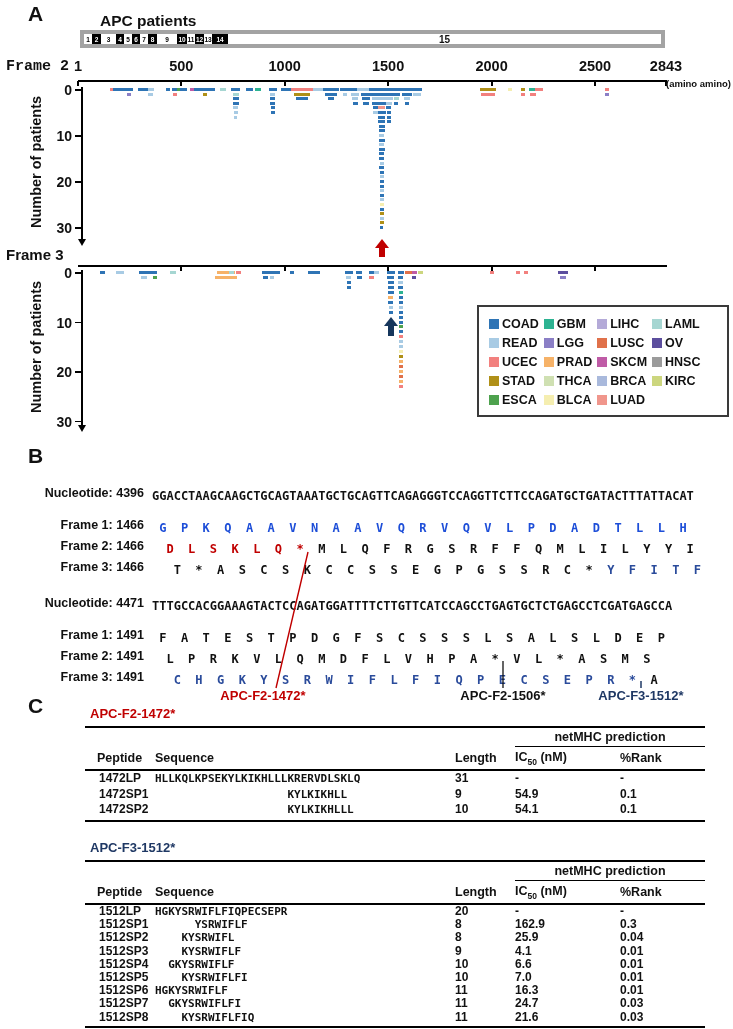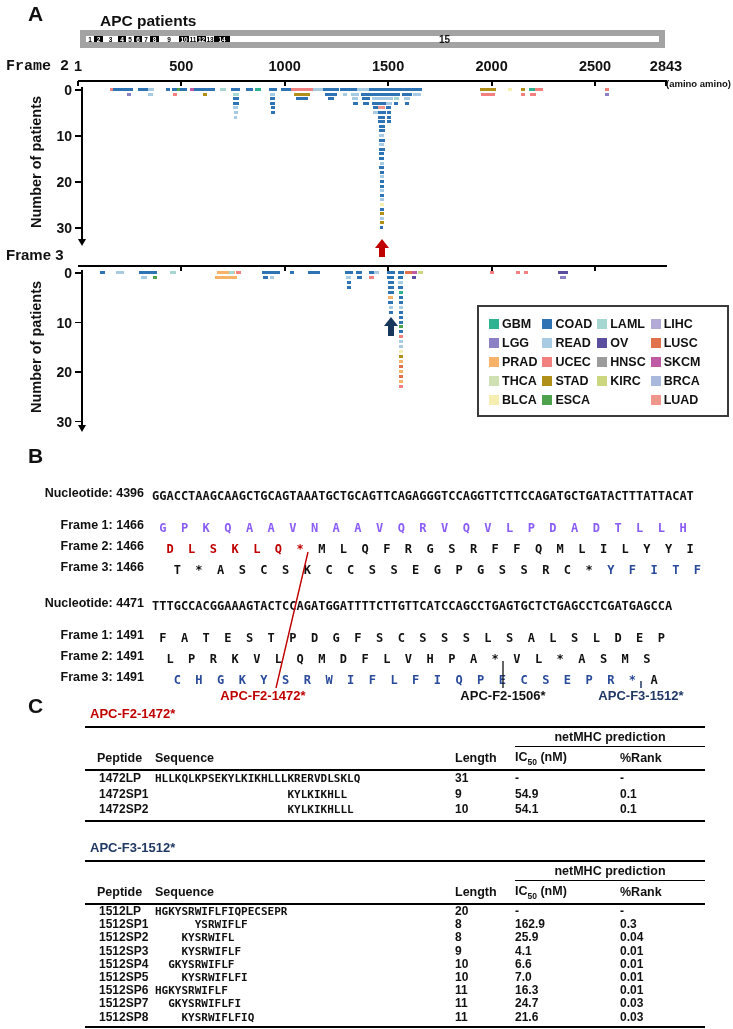--- a/index.html
+++ b/index.html
@@ -2,21 +2,21 @@
 <html><head>
 <meta charset="utf-8">
 <style>
   html,body{margin:0;padding:0;background:#fff;}
   #fig{position:relative;width:733px;height:1029px;background:#fff;overflow:hidden;
        font-family:"Liberation Sans",sans-serif;color:#111;}
   .abs{position:absolute;}
   .b{font-weight:bold;}
   .panel-label{position:absolute;font-size:21px;font-weight:bold;}
   
-  .protein-bar{position:absolute;display:flex;border:6px solid #a3a3a3;box-sizing:border-box;background:#0c4a6e;}
+  .protein-bar{position:absolute;display:flex;border:4px solid #a3a3a3;box-sizing:border-box;background:#0c4a6e;}
   .exon{height:100%;display:flex;align-items:center;justify-content:center;
         font-size:6.5px;font-weight:bold;flex:none;overflow:hidden;}
   .exon.dark{background:#000;color:#fff;}
   .exon.light{background:#fff;color:#000;}
   .exon15{flex:1;display:flex;align-items:center;justify-content:center;
           font-size:10px;font-weight:bold;background:#fff;}
   
   .xaxis{position:absolute;height:2px;background:#000;}
   .xtick{position:absolute;width:2px;height:5px;background:#000;}
   .xlab{position:absolute;font-size:14.5px;font-weight:bold;transform:translateX(-50%);white-space:nowrap;}
@@ -350,20 +350,42 @@
       <div class="dash" style="left: 559.966px; top: 4.95px; width: 6px; background: rgb(139, 127, 198);"></div>
     </div>
   <div id="f3-arrow" class="arrow" style="top: 317px; left: 383.621px;">
     <div class="tri" style="border-bottom: 9px solid rgb(22, 54, 92);"></div>
     <div class="stem" style="height: 10px; background: rgb(22, 54, 92);"></div>
   </div>
 
   <div class="legend" style="left:477px;top:305px;width:252px;box-sizing:border-box;" id="legend">
       <div class="lcol">
         <div class="litem">
+          <div class="swatch" style="background: rgb(46, 116, 181);"></div>
+          <div>COAD</div>
+        </div>
+        <div class="litem">
+          <div class="swatch" style="background: rgb(168, 203, 228);"></div>
+          <div>READ</div>
+        </div>
+        <div class="litem">
+          <div class="swatch" style="background: rgb(242, 128, 126);"></div>
+          <div>UCEC</div>
+        </div>
+        <div class="litem">
+          <div class="swatch" style="background: rgb(176, 144, 24);"></div>
+          <div>STAD</div>
+        </div>
+        <div class="litem">
+          <div class="swatch" style="background: rgb(78, 162, 78);"></div>
+          <div>ESCA</div>
+        </div>
+      </div>
+      <div class="lcol">
+        <div class="litem">
           <div class="swatch" style="background: rgb(45, 179, 146);"></div>
           <div>GBM</div>
         </div>
         <div class="litem">
           <div class="swatch" style="background: rgb(139, 127, 198);"></div>
           <div>LGG</div>
         </div>
         <div class="litem">
           <div class="swatch" style="background: rgb(246, 178, 104);"></div>
           <div>PRAD</div>
@@ -372,86 +394,64 @@
           <div class="swatch" style="background: rgb(207, 224, 178);"></div>
           <div>THCA</div>
         </div>
         <div class="litem">
           <div class="swatch" style="background: rgb(245, 238, 176);"></div>
           <div>BLCA</div>
         </div>
       </div>
       <div class="lcol">
         <div class="litem">
-          <div class="swatch" style="background: rgb(46, 116, 181);"></div>
-          <div>COAD</div>
-        </div>
-        <div class="litem">
-          <div class="swatch" style="background: rgb(168, 203, 228);"></div>
-          <div>READ</div>
-        </div>
-        <div class="litem">
-          <div class="swatch" style="background: rgb(242, 128, 126);"></div>
-          <div>UCEC</div>
-        </div>
-        <div class="litem">
-          <div class="swatch" style="background: rgb(176, 144, 24);"></div>
-          <div>STAD</div>
-        </div>
-        <div class="litem">
-          <div class="swatch" style="background: rgb(78, 162, 78);"></div>
-          <div>ESCA</div>
+          <div class="swatch" style="background: rgb(180, 170, 216);"></div>
+          <div>LIHC</div>
+        </div>
+        <div class="litem">
+          <div class="swatch" style="background: rgb(224, 113, 74);"></div>
+          <div>LUSC</div>
+        </div>
+        <div class="litem">
+          <div class="swatch" style="background: rgb(191, 91, 166);"></div>
+          <div>SKCM</div>
+        </div>
+        <div class="litem">
+          <div class="swatch" style="background: rgb(169, 185, 220);"></div>
+          <div>BRCA</div>
+        </div>
+        <div class="litem">
+          <div class="swatch" style="background: rgb(240, 150, 140);"></div>
+          <div>LUAD</div>
         </div>
       </div>
       <div class="lcol">
         <div class="litem">
           <div class="swatch" style="background: rgb(166, 214, 210);"></div>
           <div>LAML</div>
         </div>
         <div class="litem">
           <div class="swatch" style="background: rgb(92, 78, 158);"></div>
           <div>OV</div>
         </div>
         <div class="litem">
           <div class="swatch" style="background: rgb(155, 155, 155);"></div>
           <div>HNSC</div>
         </div>
         <div class="litem">
           <div class="swatch" style="background: rgb(204, 214, 126);"></div>
           <div>KIRC</div>
-        </div>
-      </div>
-      <div class="lcol">
-        <div class="litem">
-          <div class="swatch" style="background: rgb(180, 170, 216);"></div>
-          <div>LIHC</div>
-        </div>
-        <div class="litem">
-          <div class="swatch" style="background: rgb(224, 113, 74);"></div>
-          <div>LUSC</div>
-        </div>
-        <div class="litem">
-          <div class="swatch" style="background: rgb(191, 91, 166);"></div>
-          <div>SKCM</div>
-        </div>
-        <div class="litem">
-          <div class="swatch" style="background: rgb(169, 185, 220);"></div>
-          <div>BRCA</div>
-        </div>
-        <div class="litem">
-          <div class="swatch" style="background: rgb(240, 150, 140);"></div>
-          <div>LUAD</div>
         </div>
       </div>
     </div>
 
   <div class="panel-label" style="left:28px;top:444px;">B</div>
   <div id="b-block1">
       <div class="seqrow" style="top: 486px;"><div class="slabel">Nucleotide: 4396</div><div class="sseq" style="display: inline-block;"><span style="color: rgb(17, 17, 17);">GGACCTAAGCAAGCTGCAGTAAATGCTGCAGTTCAGAGGGTCCAGGTTCTTCCAGATGCTGATACTTTATTACAT</span></div></div>
-      <div class="seqrow" style="top: 518px;"><div class="slabel">Frame 1: 1466</div><div class="sseq" style="display: inline-block;"><span style="color: #8b5cf6;"> G  P  K  Q  A  A  V  N  A  A  V  Q  R  V  Q  V  L  P  D  A  D  T  L  L  H</span></div></div>
+      <div class="seqrow" style="top: 518px;"><div class="slabel">Frame 1: 1466</div><div class="sseq" style="display: inline-block;"><span style="color: #1d4ed8;"> G  P  K  Q  A  A  V  N  A  A  V  Q  R  V  Q  V  L  P  D  A  D  T  L  L  H</span></div></div>
       <div class="seqrow" style="top: 539px;"><div class="slabel">Frame 2: 1466</div><div class="sseq" style="display: inline-block;"><span style="color: rgb(192, 0, 0);">  D  L  S  K  L  Q  *</span><span style="color: rgb(17, 17, 17);">  M  L  Q  F  R  G  S  R  F  F  Q  M  L  I  L  Y  Y  I</span></div></div>
       <div class="seqrow" style="top: 560px;"><div class="slabel">Frame 3: 1466</div><div class="sseq" style="display: inline-block;"><span style="color: rgb(17, 17, 17);">   T  *  A  S  C  S  K  C  C  S  S  E  G  P  G  S  S  R  C  *</span><span style="color: rgb(42, 75, 155);">  Y  F  I  T  F</span></div></div>
     </div>
   <div id="b-block2">
       <div class="seqrow" style="top: 596px;"><div class="slabel">Nucleotide: 4471</div><div class="sseq" style="display: inline-block;"><span style="color: rgb(17, 17, 17);">TTTGCCACGGAAAGTACTCCAGATGGATTTTCTTGTTCATCCAGCCTGAGTGCTCTGAGCCTCGATGAGCCA</span></div></div>
       <div class="seqrow" style="top: 628px;"><div class="slabel">Frame 1: 1491</div><div class="sseq" style="display: inline-block;"><span style="color: rgb(17, 17, 17);"> F  A  T  E  S  T  P  D  G  F  S  C  S  S  S  L  S  A  L  S  L  D  E  P</span></div></div>
       <div class="seqrow" style="top: 649px;"><div class="slabel">Frame 2: 1491</div><div class="sseq" style="display: inline-block;"><span style="color: rgb(17, 17, 17);">  L  P  R  K  V  L  Q  M  D  F  L  V  H  P  A  *  V  L  *  A  S  M  S</span></div></div>
       <div class="seqrow" style="top: 670px;"><div class="slabel">Frame 3: 1491</div><div class="sseq" style="display: inline-block;"><span style="color: rgb(42, 75, 155);">   C  H  G  K  Y  S  R  W  I  F  L  F  I  Q  P  E  C  S  E  P  R  *</span><span style="color: rgb(17, 17, 17);">  A</span></div></div>
     </div>
   <div id="b-footer">

